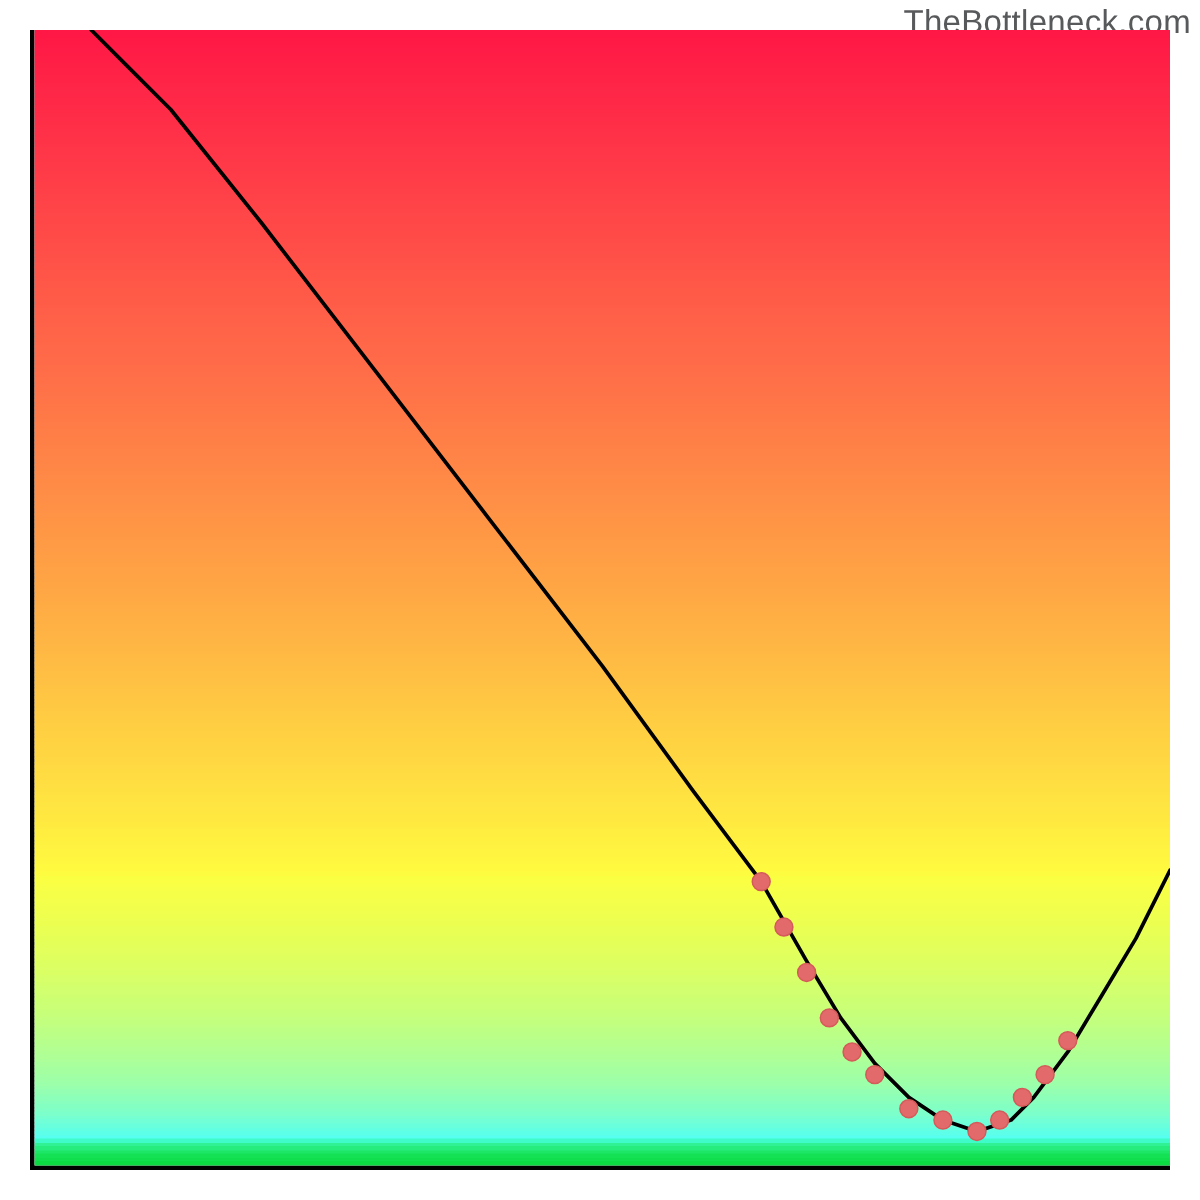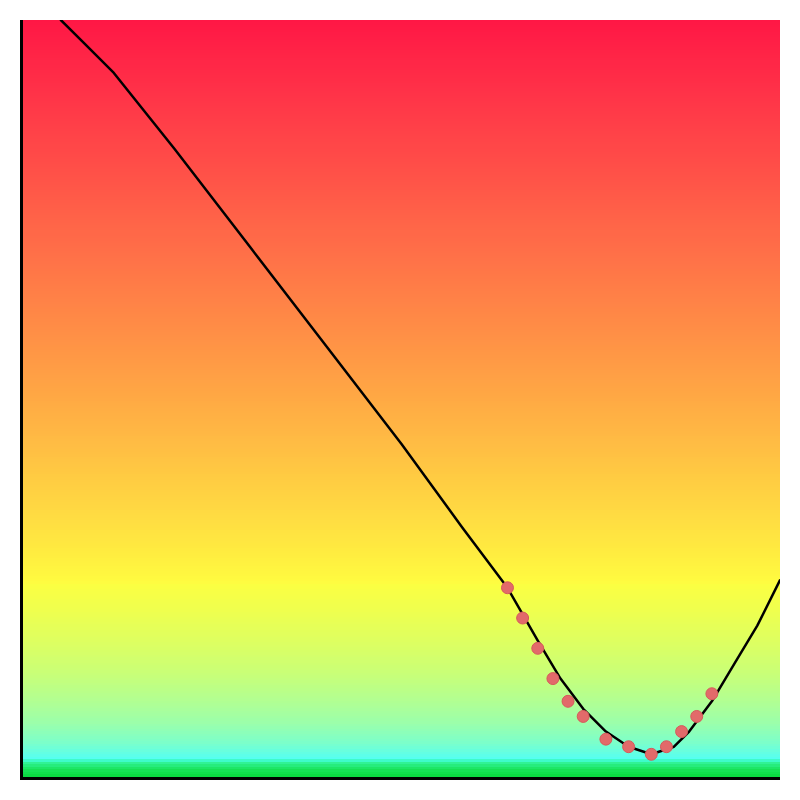--- a/index.html
+++ b/index.html
@@ -55,20 +55,21 @@
     top: 0;
     width: 100%;
     height: 100%;
   }
 </style>
 </head>
 <body>
 
 <div class="stage">
 
+  <div class="credit">TheBottleneck.com</div>
 
   <div class="plot-area">
     <div class="grad" id="grad">
         <div class="grad-row" style="top: -0.5px; height: 4.03333px; background: rgb(255, 23, 69);"></div>
         <div class="grad-row" style="top: 2.04181px; height: 4.03333px; background: rgb(255, 24, 69);"></div>
         <div class="grad-row" style="top: 4.58361px; height: 4.03333px; background: rgb(255, 25, 69);"></div>
         <div class="grad-row" style="top: 7.12542px; height: 4.03333px; background: rgb(255, 26, 69);"></div>
         <div class="grad-row" style="top: 9.66722px; height: 4.03333px; background: rgb(255, 27, 69);"></div>
         <div class="grad-row" style="top: 12.209px; height: 4.03333px; background: rgb(255, 28, 70);"></div>
         <div class="grad-row" style="top: 14.7508px; height: 4.03333px; background: rgb(255, 29, 70);"></div>

